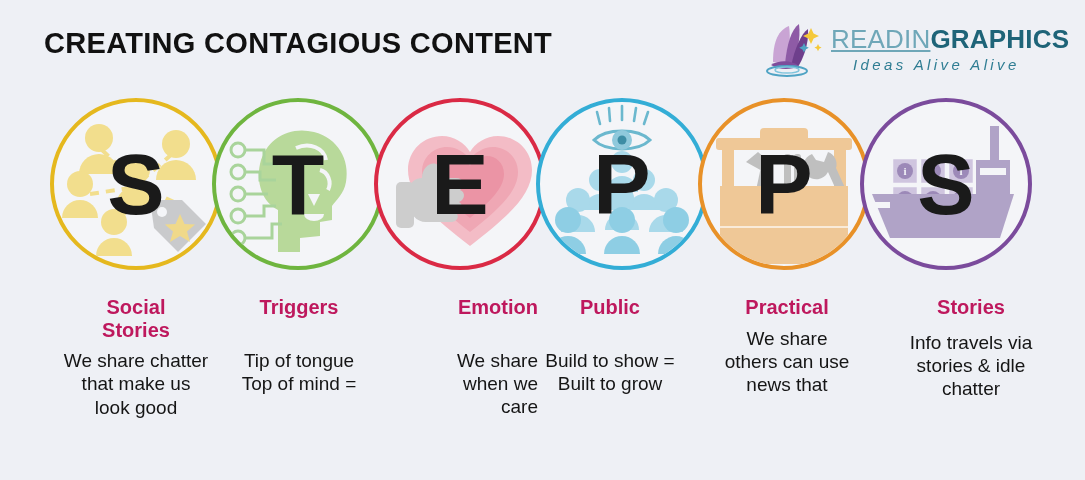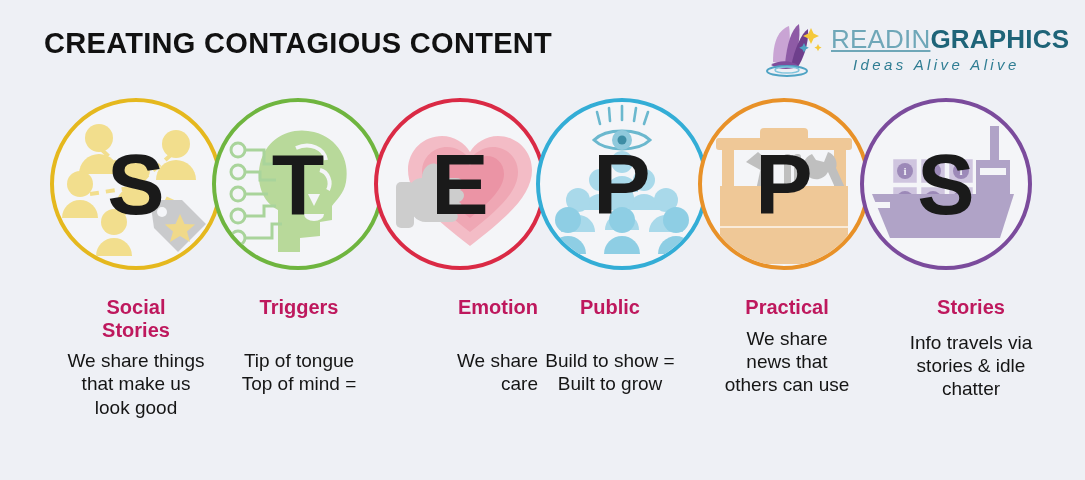--- a/index.html
+++ b/index.html
@@ -349,21 +349,21 @@
 </div>
 
 <div id="captions">
 
   <div class="caption" style="left:38px; width:196px;">
     <div class="caption-title">
       <div>Social</div>
       <div>Stories</div>
     </div>
     <div class="caption-desc">
-      <div>We share things</div>
+      <div>We share chatter</div>
       <div>that make us</div>
       <div>look good</div>
     </div>
   </div>
 
   <div class="caption" style="left:210px; width:178px;">
     <div class="caption-title">
       <div>Triggers</div>
     </div>
     <div class="caption-desc" style="margin-top:30px;">
@@ -371,42 +371,43 @@
       <div>Top of mind =</div>
     </div>
   </div>
 
   <div class="caption" style="left:382px; width:156px;text-align:right;">
     <div class="caption-title">
       <div>Emotion</div>
     </div>
     <div class="caption-desc" style="margin-top:30px;">
       <div>We share</div>
+      <div>when we</div>
       <div>care</div>
     </div>
   </div>
 
   <div class="caption" style="left:516px; width:188px;">
     <div class="caption-title">
       <div>Public</div>
     </div>
     <div class="caption-desc" style="margin-top:30px;">
       <div>Build to show =</div>
       <div>Built to grow</div>
     </div>
   </div>
 
   <div class="caption" style="left:700px; width:174px;">
     <div class="caption-title">
       <div>Practical</div>
     </div>
     <div class="caption-desc">
       <div>We share</div>
+      <div>others can use</div>
       <div>news that</div>
-      <div>others can use</div>
     </div>
   </div>
 
   <div class="caption" style="left:880px; width:182px;text-align:center;">
     <div class="caption-title">
       <div>Stories</div>
     </div>
     <div class="caption-desc" style="margin-top:12px;">
       <div>Info travels via</div>
       <div>stories &amp; idle</div>

